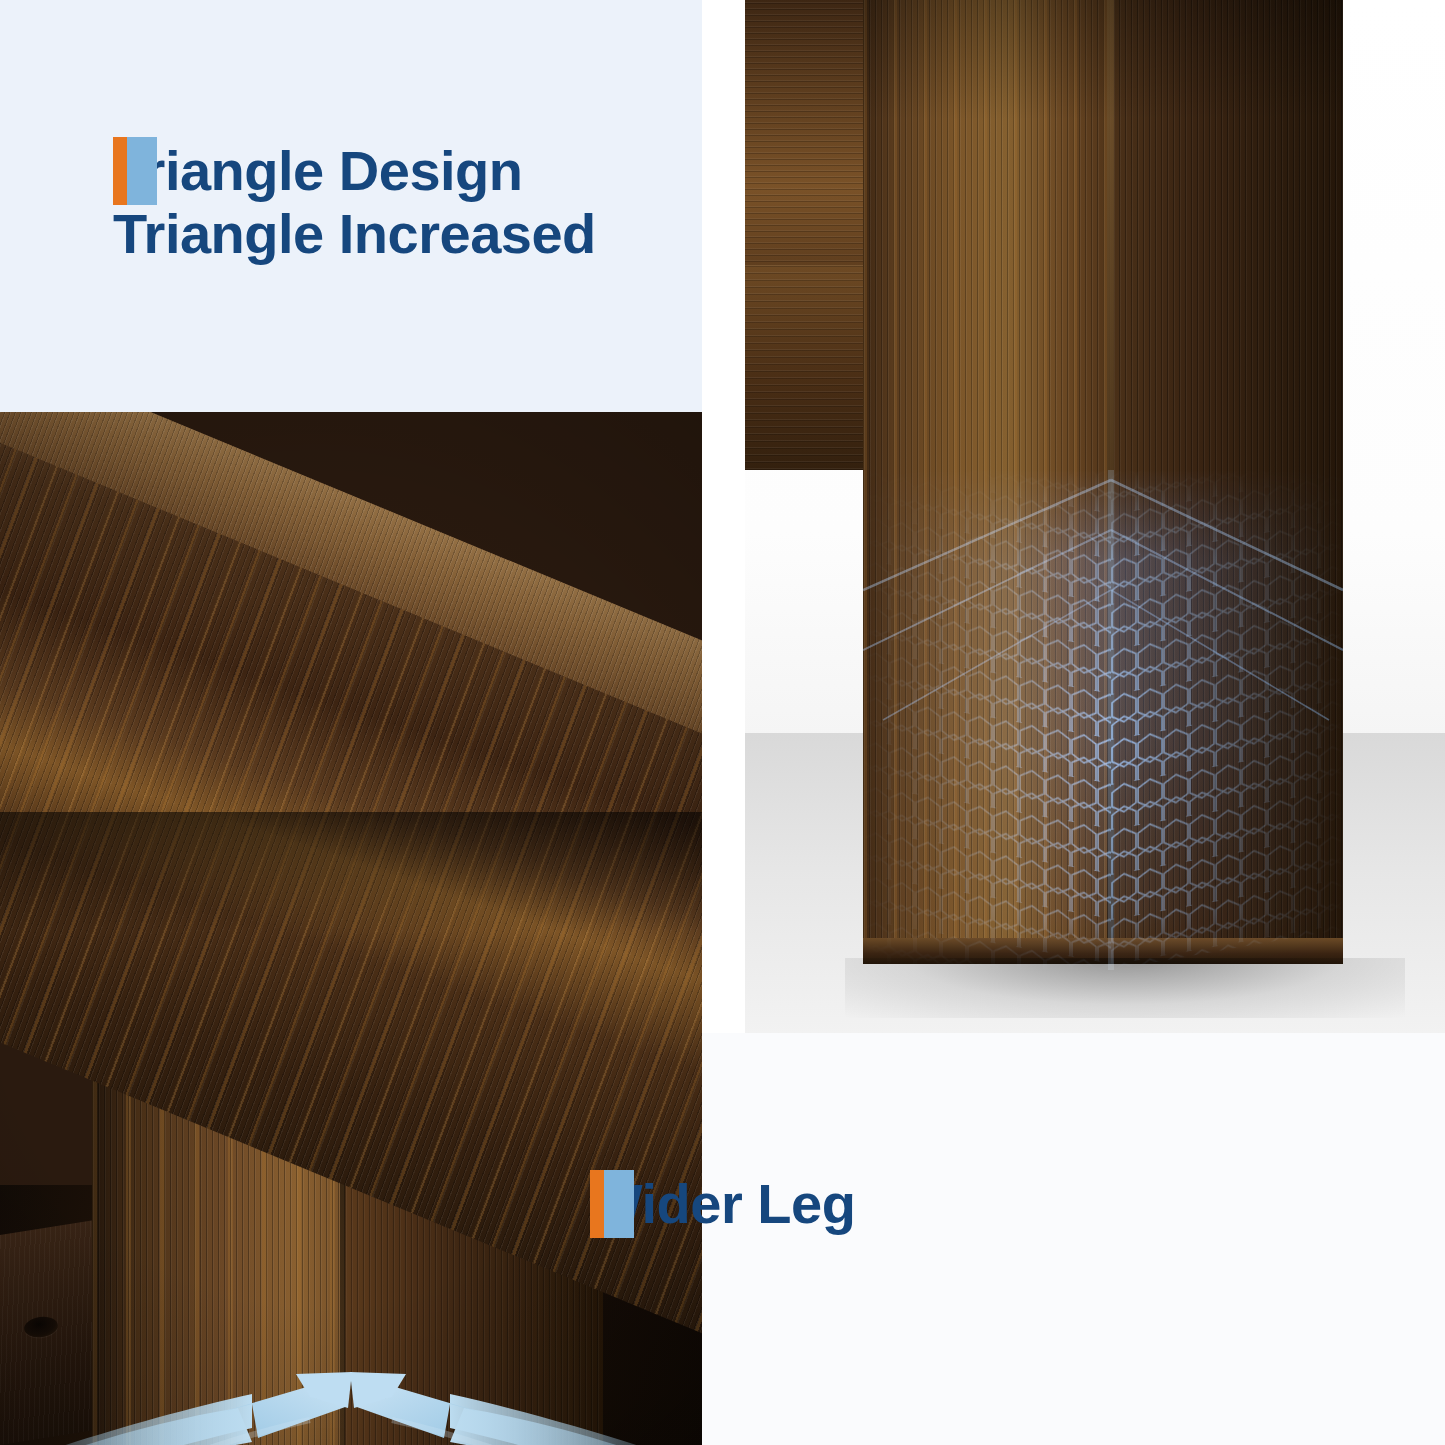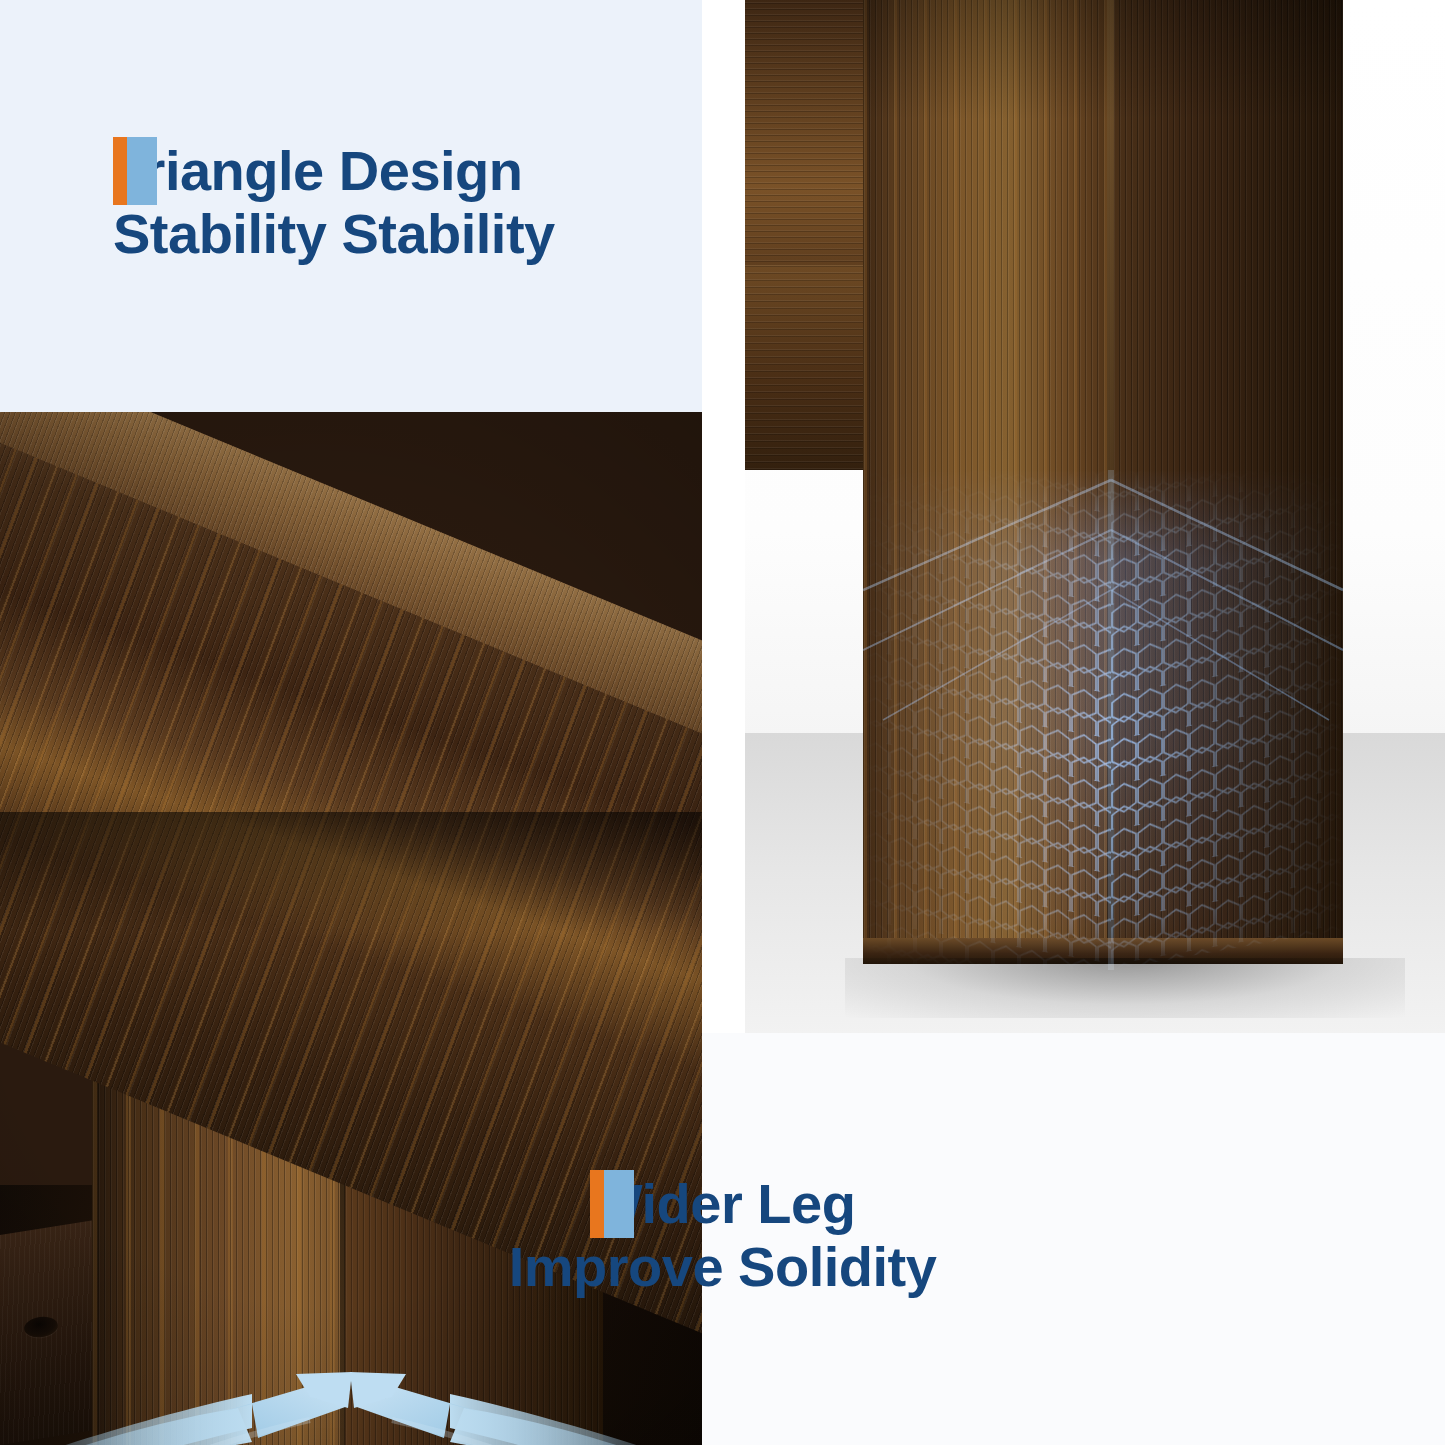--- a/index.html
+++ b/index.html
@@ -419,21 +419,20 @@
         <path d="M 248,120 L 20,250" stroke="#6FA6E0" stroke-width="1.6" fill="none"></path>
         <path d="M 248,120 L 466,250" stroke="#6FA6E0" stroke-width="1.6" fill="none"></path>
       </g>
 
       <rect x="245" y="0" width="6" height="500" fill="#9CC8F2" opacity="0.20"></rect>
     </svg>
   </div>
 
   <div class="headline hl-top">
     <span class="line"><span class="accent-pair"><span class="bar-orange"></span><span class="bar-blue"></span></span><span>Triangle Design</span></span>
-    <span class="line">Stability Stability</span>
+    <span class="line">Triangle Increased</span>
   </div>
 
   <div class="headline hl-bottom">
     <span class="line"><span class="accent-pair"><span class="bar-orange"></span><span class="bar-blue"></span></span><span>Wider Leg</span></span>
-    <span class="line">Improve Solidity</span>
   </div>
 
 </div>
 
 </body></html>

